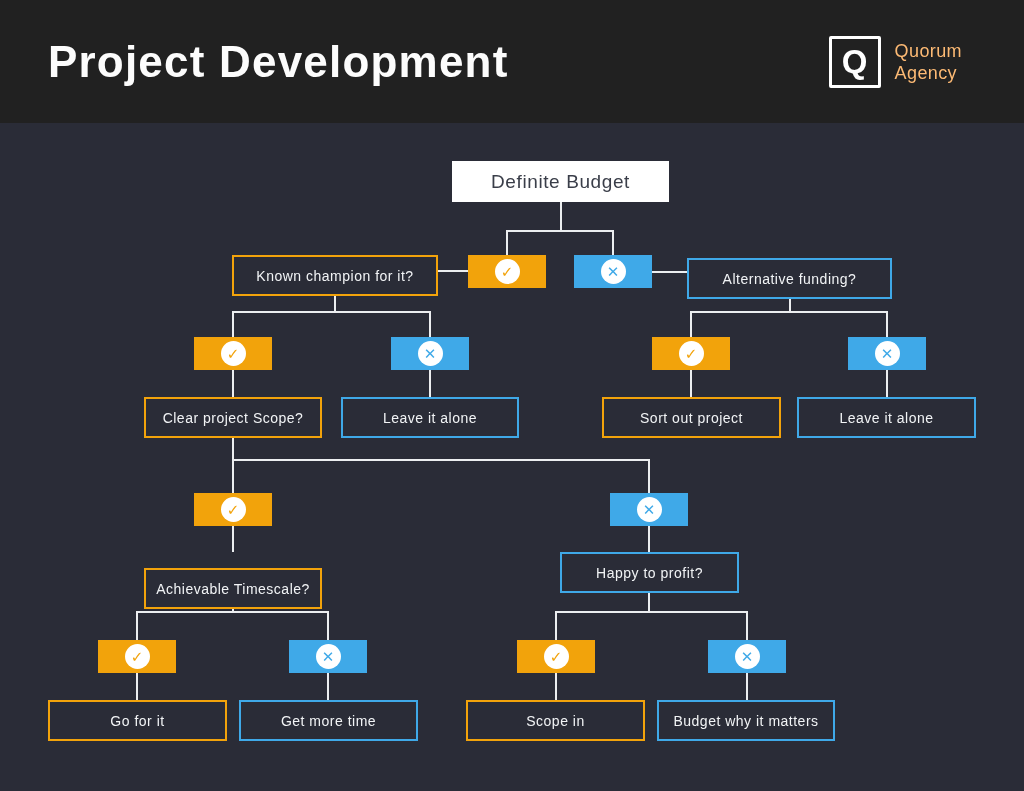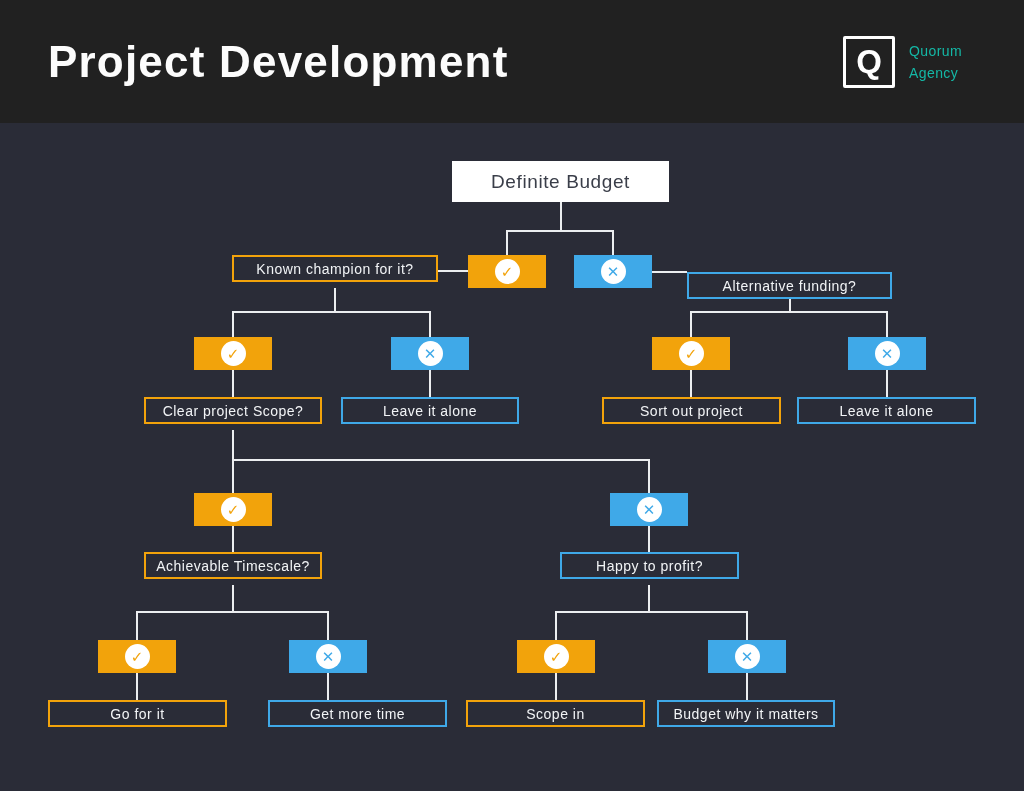--- a/index.html
+++ b/index.html
@@ -17,21 +17,21 @@
   .page-title {
     margin:0 0 0 48px; color:#FCFCFC; font-size:44px; font-weight:600;
     letter-spacing:1.2px;
   }
   .brand { display:flex; align-items:center; margin-right:62px; gap:14px; }
   .logo-box {
     width:52px; height:52px; border:3px solid #FFFFFF; border-radius:2px;
     display:flex; align-items:center; justify-content:center;
   }
   .logo-letter { color:#FFFFFF; font-size:33px; font-weight:700; line-height:1; }
-  .brand-name { color:#14b8a6; font-size:14px; line-height:22px; font-weight:500; letter-spacing:0.4px; }
+  .brand-name { color:#fdba74; font-size:18px; line-height:22px; font-weight:500; letter-spacing:0.4px; }
   
   .line { position:absolute; background:#ECEEF0; }
   .line.h { height:2px; }
   .line.v { width:2px; }
   
   .root-box {
     position:absolute; left:452px; top:161px; width:217px; height:41px;
     background:#FFFFFF; color:#3A3E49; font-size:19px; font-weight:500;
     letter-spacing:0.6px; display:flex; align-items:center; justify-content:center;
   }
@@ -42,21 +42,21 @@
   .badge.yes { background:#F2A30B; }
   .badge.no  { background:#3FA9E8; }
   .icon-circle {
     width:25px; height:25px; border-radius:50%; background:#FFFFFF;
     display:flex; align-items:center; justify-content:center;
     font-size:15px; font-weight:700; font-family:"DejaVu Sans",sans-serif;
   }
   .icon-circle.check { color:#F2A30B; }
   .icon-circle.cross { color:#3FA9E8; }
   .label-box {
-    position:absolute; height:27px; border:2px solid; background:#2A2C37;
+    position:absolute; height:41px; border:2px solid; background:#2A2C37;
     color:#F2F4F6; font-size:14px; letter-spacing:0.5px;
     display:flex; align-items:center; justify-content:center;
   }
   .label-box.orange { border-color:#F2A30B; }
   .label-box.blue   { border-color:#3FA9E8; }
 </style>
 </head>
 <body>
 
 <div class="frame">
@@ -151,28 +151,28 @@
     <span class="icon-circle cross">✕</span>
   </div>
   <div class="badge yes" style="left:517px;top:640px;">
     <span class="icon-circle check">✓</span>
   </div>
   <div class="badge no" style="left:708px;top:640px;">
     <span class="icon-circle cross">✕</span>
   </div>
 
   <div class="label-box orange" style="left:232px;top:255px;width:206px;">Known champion for it?</div>
-  <div class="label-box blue" style="left:687px;top:272px;width:205px;text-align:right;">Alternative funding?</div>
+  <div class="label-box blue" style="left:687px;top:258px;width:205px;text-align:right;">Alternative funding?</div>
 
   <div class="label-box orange" style="left:144px;top:397px;width:178px;">Clear project Scope?</div>
   <div class="label-box blue" style="left:341px;top:397px;width:178px;">Leave it alone</div>
   <div class="label-box orange" style="left:602px;top:397px;width:179px;">Sort out project</div>
   <div class="label-box blue" style="left:797px;top:397px;width:179px;">Leave it alone</div>
 
-  <div class="label-box orange" style="left:144px;top:552px;width:178px;">Achievable Timescale?</div>
+  <div class="label-box orange" style="left:144px;top:568px;width:178px;">Achievable Timescale?</div>
   <div class="label-box blue" style="left:560px;top:552px;width:179px;">Happy to profit?</div>
 
   <div class="label-box orange" style="left:48px;top:700px;width:179px;">Go for it</div>
-  <div class="label-box blue" style="left:239px;top:700px;width:179px;margin-left:29px;">Get more time</div>
+  <div class="label-box blue" style="left:239px;top:700px;width:179px;">Get more time</div>
   <div class="label-box orange" style="left:466px;top:700px;width:179px;">Scope in</div>
   <div class="label-box blue" style="left:657px;top:700px;width:178px;">Budget why it matters</div>
 
 </div>
 
 </body></html>

